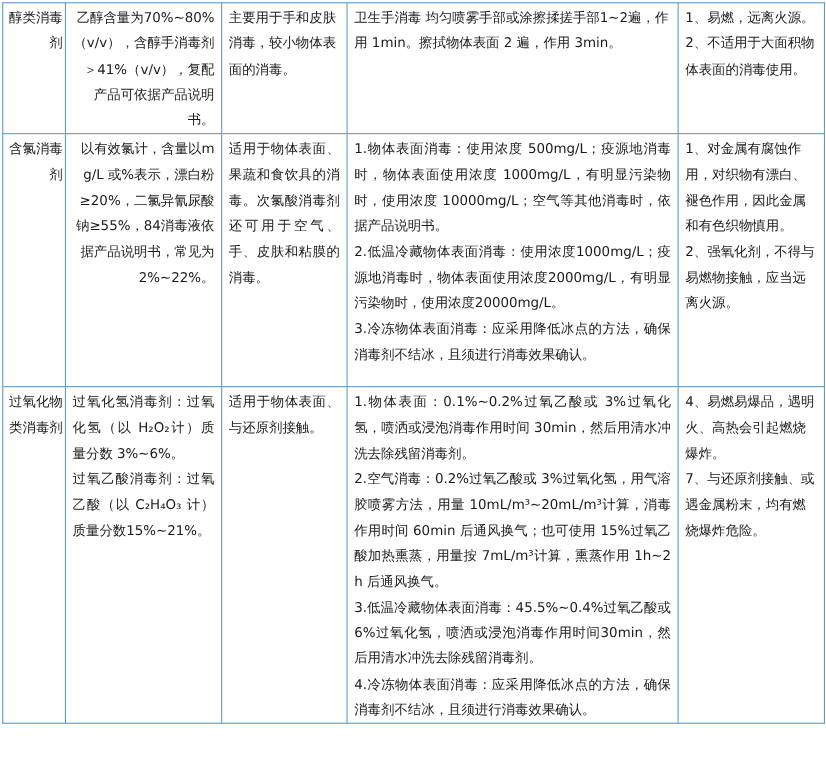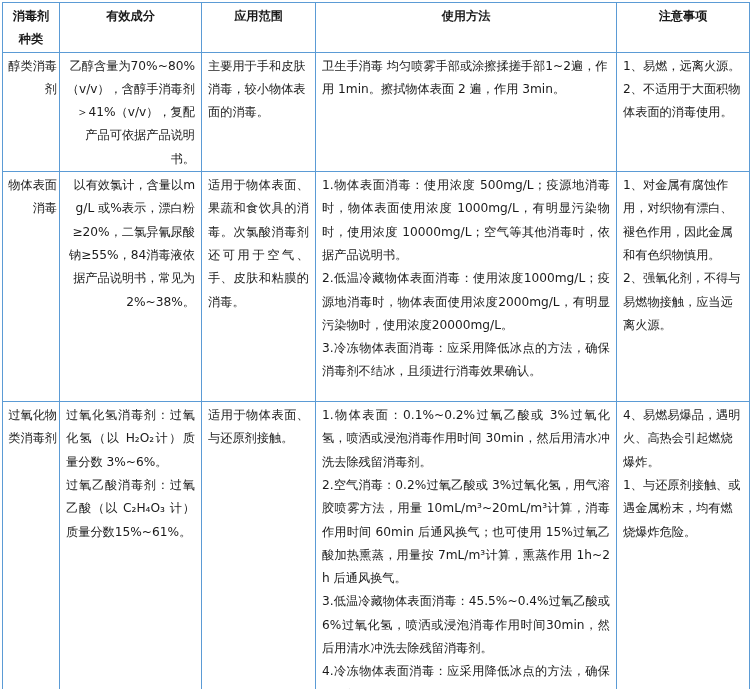--- a/index.html
+++ b/index.html
@@ -38,75 +38,68 @@
 
 <table class="tbl">
   <colgroup>
       <col class="c1">
       <col class="c2">
       <col class="c3">
       <col class="c4">
       <col class="c5">
     </colgroup>
   <tbody>
-      <tr class="r0">
-    <th>消毒剂种类</th>
-    <th>有效成分</th>
-    <th>应用范围</th>
-    <th>使用方法</th>
-    <th>注意事项</th>
-  </tr>
   <tr class="r1">
     <td class="center kind">醇类消毒剂</td>
     <td class="center">
           <span class="line">乙醇含量为70%~80%（v/v），含醇手消毒剂＞41%（v/v），复配产品可依据产品说明书。</span>
         </td>
     <td>
           <span class="line">主要用于手和皮肤消毒，较小物体表面的消毒。</span>
         </td>
     <td>
           <span class="line">卫生手消毒 均匀喷雾手部或涂擦揉搓手部1~2遍，作用 1min。擦拭物体表面 2 遍，作用 3min。</span>
         </td>
     <td>
       <span class="line">1、易燃，远离火源。</span>
       <span class="line">2、不适用于大面积物体表面的消毒使用。</span>
     </td>
   </tr>
   <tr class="r2">
-    <td class="center kind">物体表面消毒</td>
+    <td class="center kind">含氯消毒剂</td>
     <td class="center">
-          <span class="line">以有效氯计，含量以mg/L 或%表示，漂白粉≥20%，二氯异氰尿酸钠≥55%，84消毒液依据产品说明书，常见为 2%~38%。</span>
+          <span class="line">以有效氯计，含量以mg/L 或%表示，漂白粉≥20%，二氯异氰尿酸钠≥55%，84消毒液依据产品说明书，常见为 2%~22%。</span>
         </td>
     <td class="justify">
           <span class="line">适用于物体表面、果蔬和食饮具的消毒。次氯酸消毒剂还可用于空气、手、皮肤和粘膜的消毒。</span>
         </td>
     <td class="justify">
       <span class="line">1.物体表面消毒：使用浓度 500mg/L；疫源地消毒时，物体表面使用浓度 1000mg/L，有明显污染物时，使用浓度 10000mg/L；空气等其他消毒时，依据产品说明书。</span>
       <span class="line">2.低温冷藏物体表面消毒：使用浓度1000mg/L；疫源地消毒时，物体表面使用浓度2000mg/L，有明显污染物时，使用浓度20000mg/L。</span>
       <span class="line">3.冷冻物体表面消毒：应采用降低冰点的方法，确保消毒剂不结冰，且须进行消毒效果确认。</span>
     </td>
     <td>
       <span class="line">1、对金属有腐蚀作用，对织物有漂白、褪色作用，因此金属和有色织物慎用。</span>
       <span class="line">2、强氧化剂，不得与易燃物接触，应当远离火源。</span>
     </td>
   </tr>
   <tr class="r3">
     <td class="center kind">过氧化物类消毒剂</td>
     <td class="justify">
       <span class="line">过氧化氢消毒剂：过氧化氢（以 H₂O₂计）质量分数 3%~6%。</span>
-      <span class="line">过氧乙酸消毒剂：过氧乙酸（以 C₂H₄O₃ 计）质量分数15%~61%。</span>
+      <span class="line">过氧乙酸消毒剂：过氧乙酸（以 C₂H₄O₃ 计）质量分数15%~21%。</span>
     </td>
     <td class="justify">
           <span class="line">适用于物体表面、与还原剂接触。</span>
         </td>
     <td class="justify">
       <span class="line">1.物体表面：0.1%~0.2%过氧乙酸或 3%过氧化氢，喷洒或浸泡消毒作用时间 30min，然后用清水冲洗去除残留消毒剂。</span>
       <span class="line">2.空气消毒：0.2%过氧乙酸或 3%过氧化氢，用气溶胶喷雾方法，用量 10mL/m³~20mL/m³计算，消毒作用时间 60min 后通风换气；也可使用 15%过氧乙酸加热熏蒸，用量按 7mL/m³计算，熏蒸作用 1h~2h 后通风换气。</span>
       <span class="line">3.低温冷藏物体表面消毒：45.5%~0.4%过氧乙酸或 6%过氧化氢，喷洒或浸泡消毒作用时间30min，然后用清水冲洗去除残留消毒剂。</span>
       <span class="line">4.冷冻物体表面消毒：应采用降低冰点的方法，确保消毒剂不结冰，且须进行消毒效果确认。</span>
     </td>
     <td>
       <span class="line">4、易燃易爆品，遇明火、高热会引起燃烧爆炸。</span>
-      <span class="line">1、与还原剂接触、或遇金属粉末，均有燃烧爆炸危险。</span>
+      <span class="line">7、与还原剂接触、或遇金属粉末，均有燃烧爆炸危险。</span>
     </td>
   </tr>
 </tbody>
   </table>
 
 </body></html>

